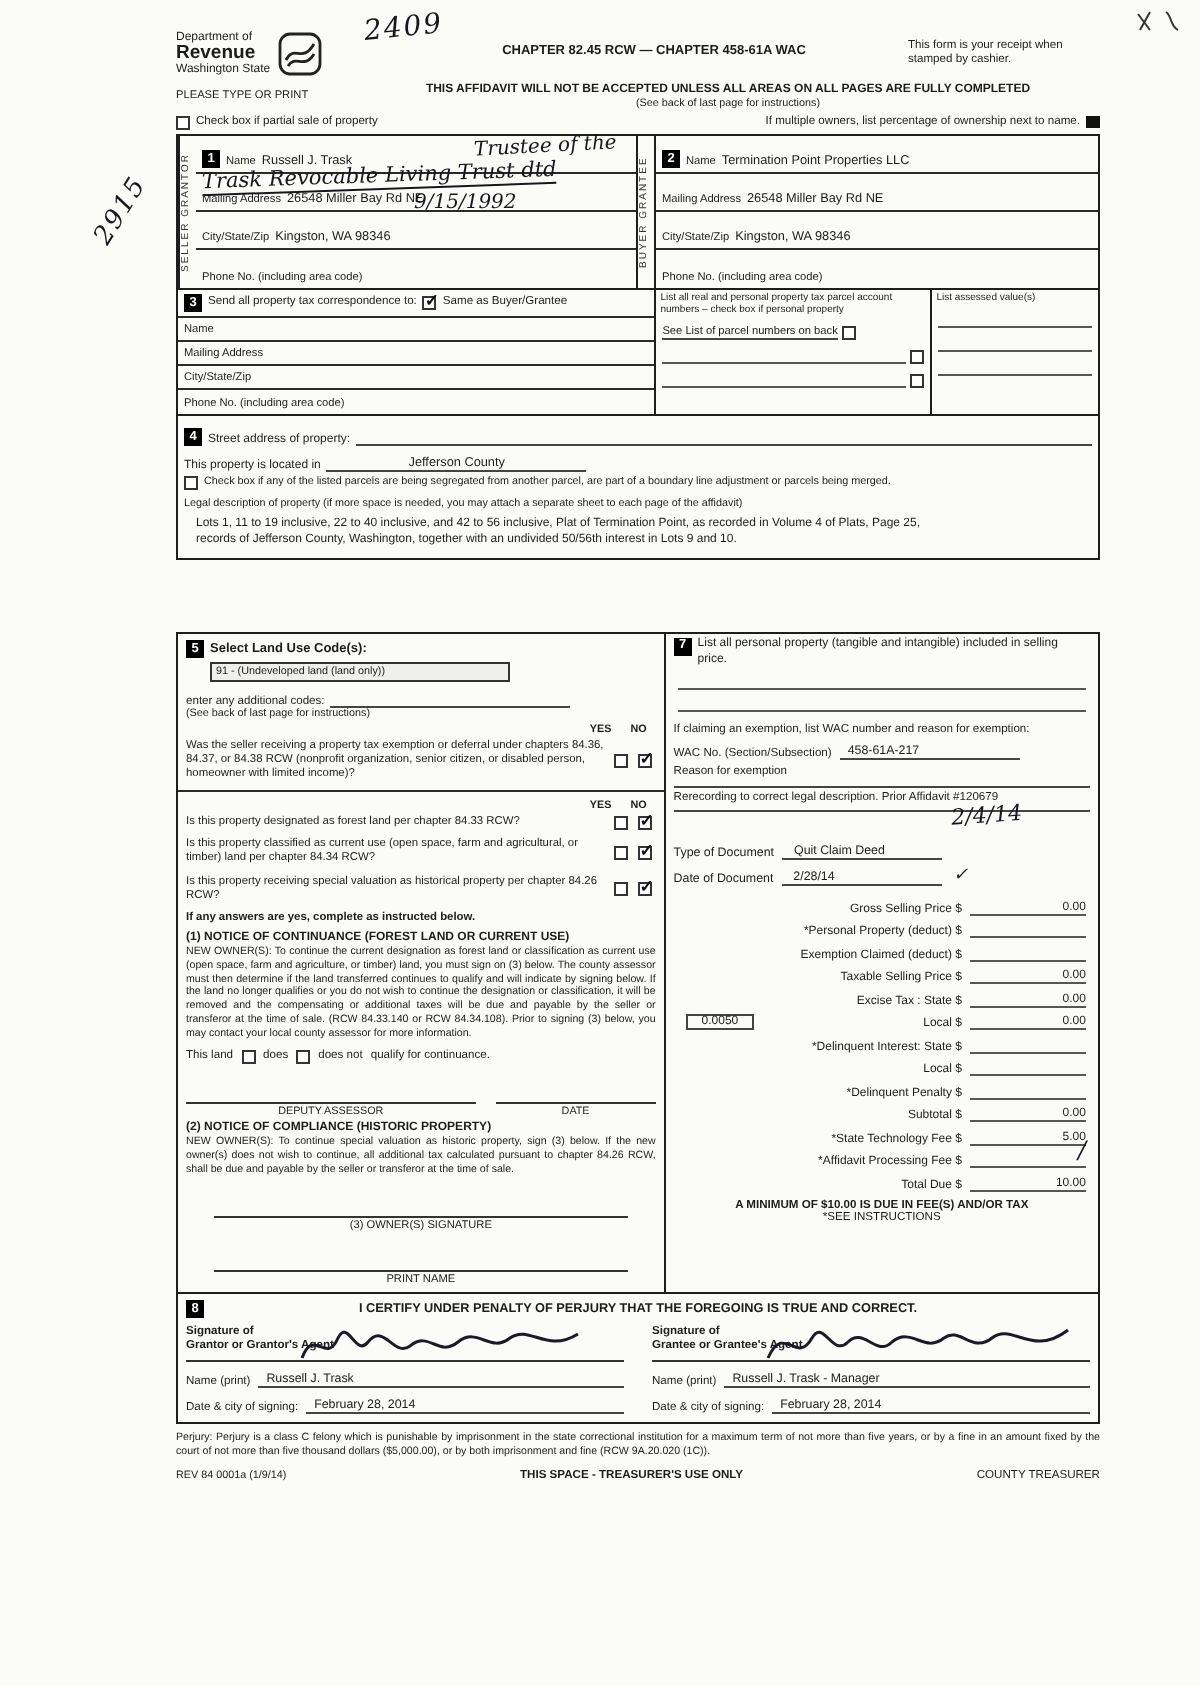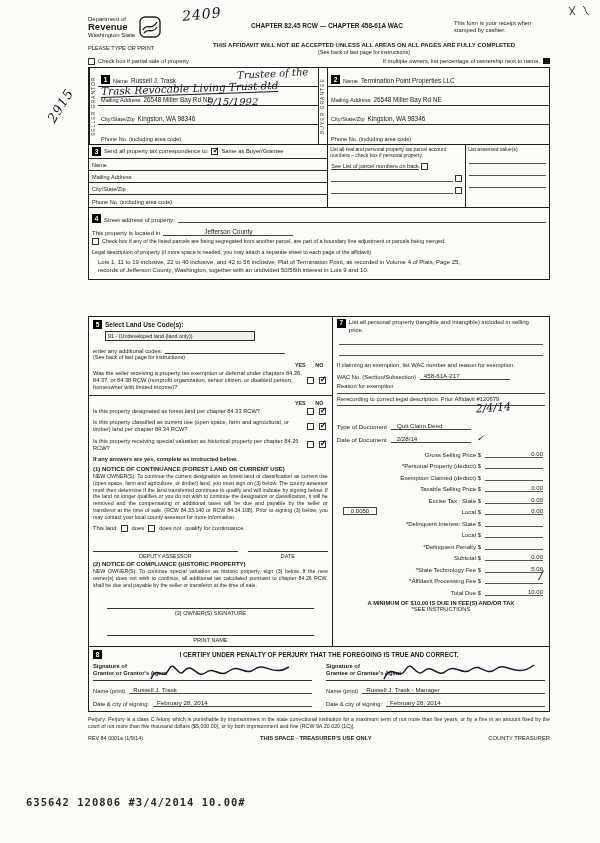--- a/index.html
+++ b/index.html
@@ -546,15 +546,14 @@
     <div class="perjury">Perjury: Perjury is a class C felony which is punishable by imprisonment in the state correctional institution for a maximum term of not more than five years, or by a fine in an amount fixed by the court of not more than five thousand dollars ($5,000.00), or by both imprisonment and fine (RCW 9A.20.020 (1C)).</div>
 
     <div class="footrow">
       <span>REV 84 0001a (1/9/14)</span>
       <span class="mid">THIS SPACE - TREASURER'S USE ONLY</span>
       <span class="ctreas">COUNTY TREASURER</span>
     </div>
 
   </div>
 
-  <div class="stamp">635642 120806 #3/4/2014 10.00#</div>
 
 </div>
 
 </body></html>

